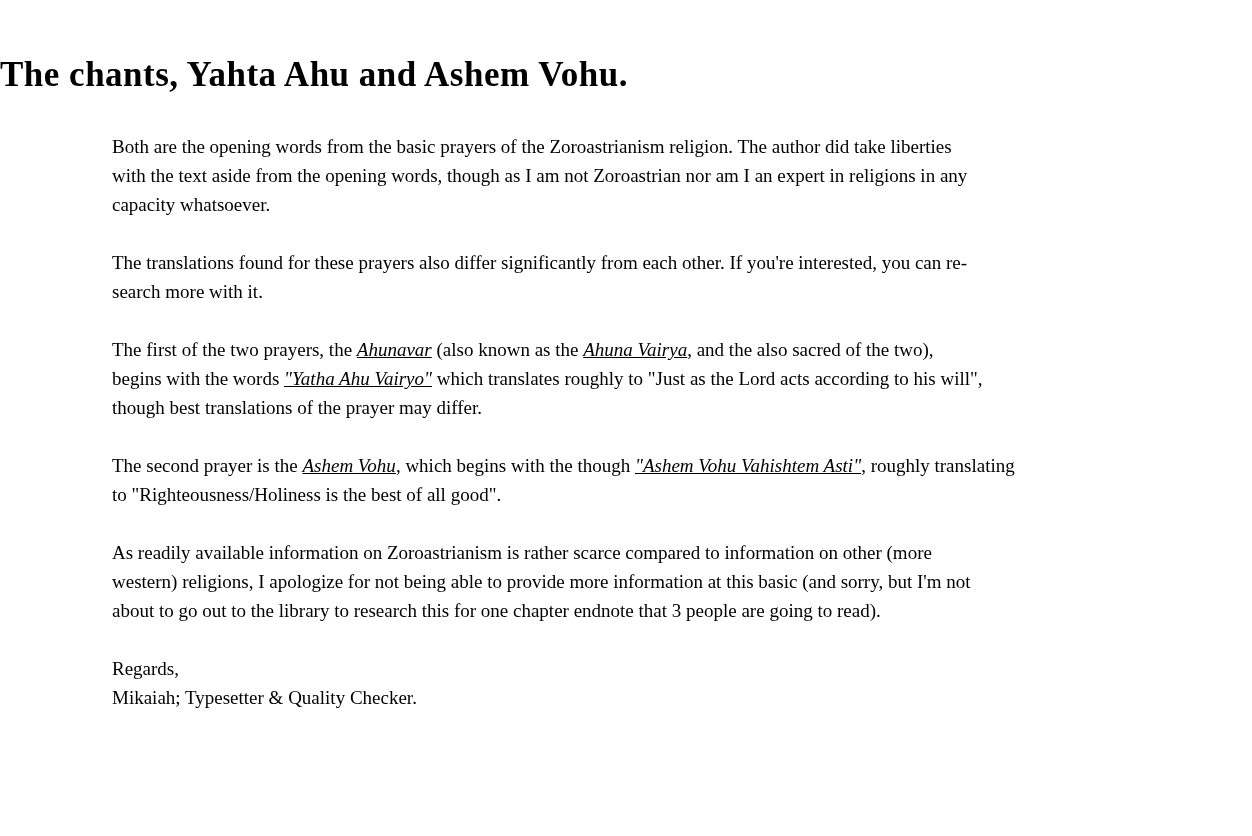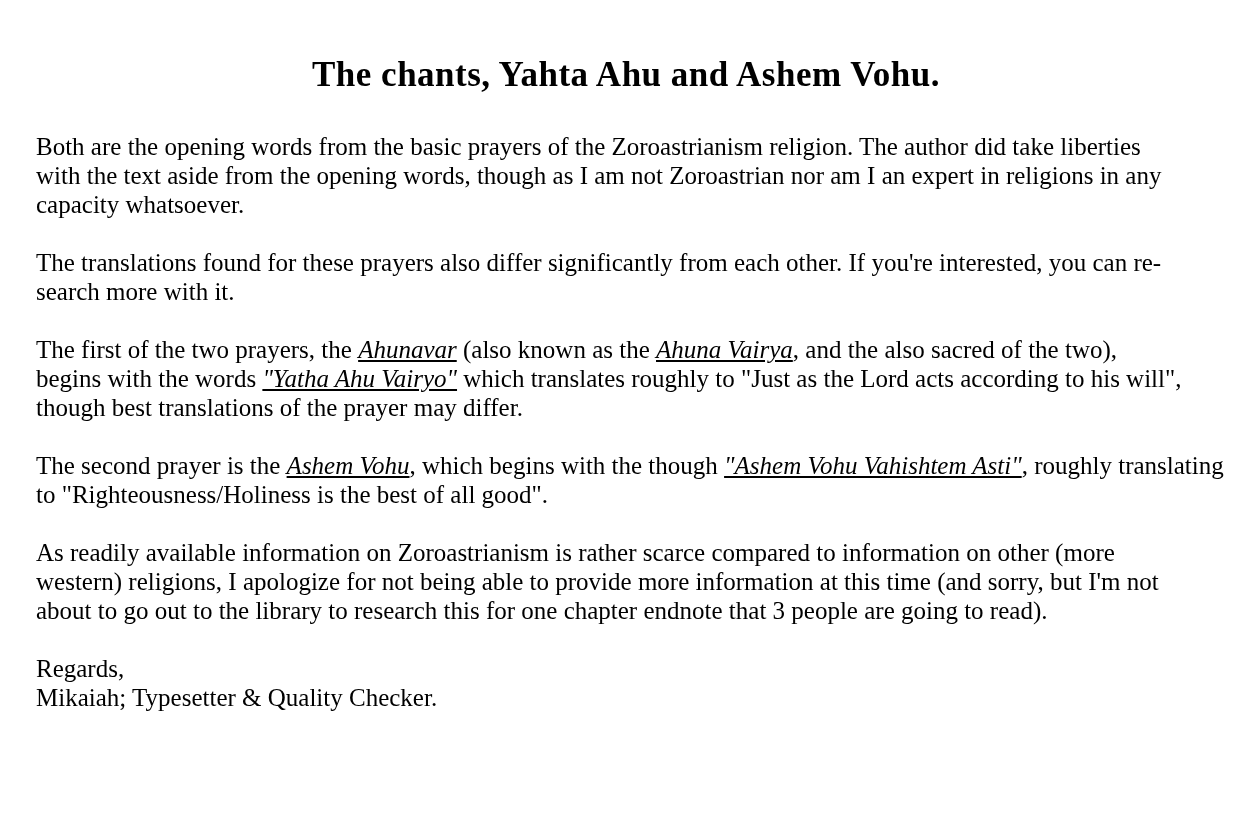--- a/index.html
+++ b/index.html
@@ -13,30 +13,30 @@
     height: 836px;
     background: #ffffff;
     color: #000000;
     font-family: "Liberation Serif", "DejaVu Serif", serif;
     overflow: hidden;
     box-sizing: border-box;
   }
   .title {
     margin: 0;
     padding-top: 54px;
-    text-align: center;
+    text-align: left;
     font-size: 35px;
     line-height: 1.2;
     font-weight: bold;
     letter-spacing: 0.5px;
     color: #000000;
   }
   .body-text {
-    margin: 36px 60px 0 36px;
-    font-size: 25px;
+    margin: 36px 60px 0 112px;
+    font-size: 19px;
     line-height: 29px;
     color: #000000;
   }
   .para {
     margin: 0 0 29px 0;
   }
   .line {
     white-space: pre; 
   }
   .italic {
@@ -63,21 +63,21 @@
         <div class="line"><span>The first of the two prayers, the </span><span class="italic">Ahunavar</span><span> (also known as the </span><span class="italic">Ahuna Vairya</span><span>, and the also sacred of the two),</span></div>
         <div class="line"><span>begins with the words </span><span class="italic">"Yatha Ahu Vairyo"</span><span> which translates roughly to "Just as the Lord acts according to his will",</span></div>
         <div class="line"><span>though best translations of the prayer may differ.</span></div>
       </div>
       <div class="para">
         <div class="line"><span>The second prayer is the </span><span class="italic">Ashem Vohu</span><span>, which begins with the though </span><span class="italic">"Ashem Vohu Vahishtem Asti"</span><span>, roughly translating</span></div>
         <div class="line"><span>to "Righteousness/Holiness is the best of all good".</span></div>
       </div>
       <div class="para">
         <div class="line"><span>As readily available information on Zoroastrianism is rather scarce compared to information on other (more</span></div>
-        <div class="line"><span>western) religions, I apologize for not being able to provide more information at this time (and sorry, but I'm not</span></div>
+        <div class="line"><span>western) religions, I apologize for not being able to provide more information at this basic (and sorry, but I'm not</span></div>
         <div class="line"><span>about to go out to the library to research this for one chapter endnote that 3 people are going to read).</span></div>
       </div>
       <div class="para">
         <div class="line"><span>Regards,</span></div>
         <div class="line"><span>Mikaiah; Typesetter &amp; Quality Checker.</span></div>
       </div>
     </div>
 </div>
 
 </body></html>

